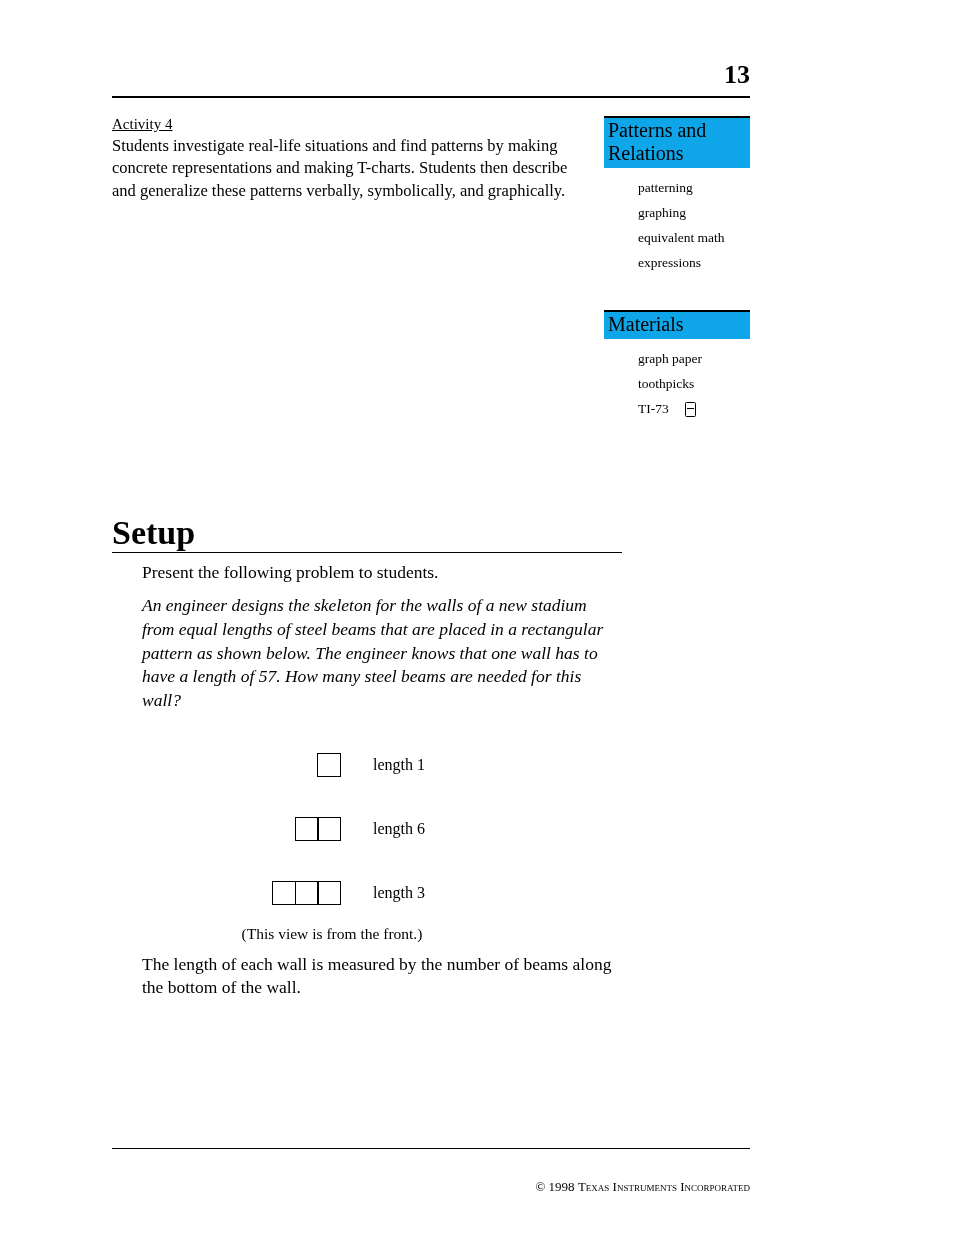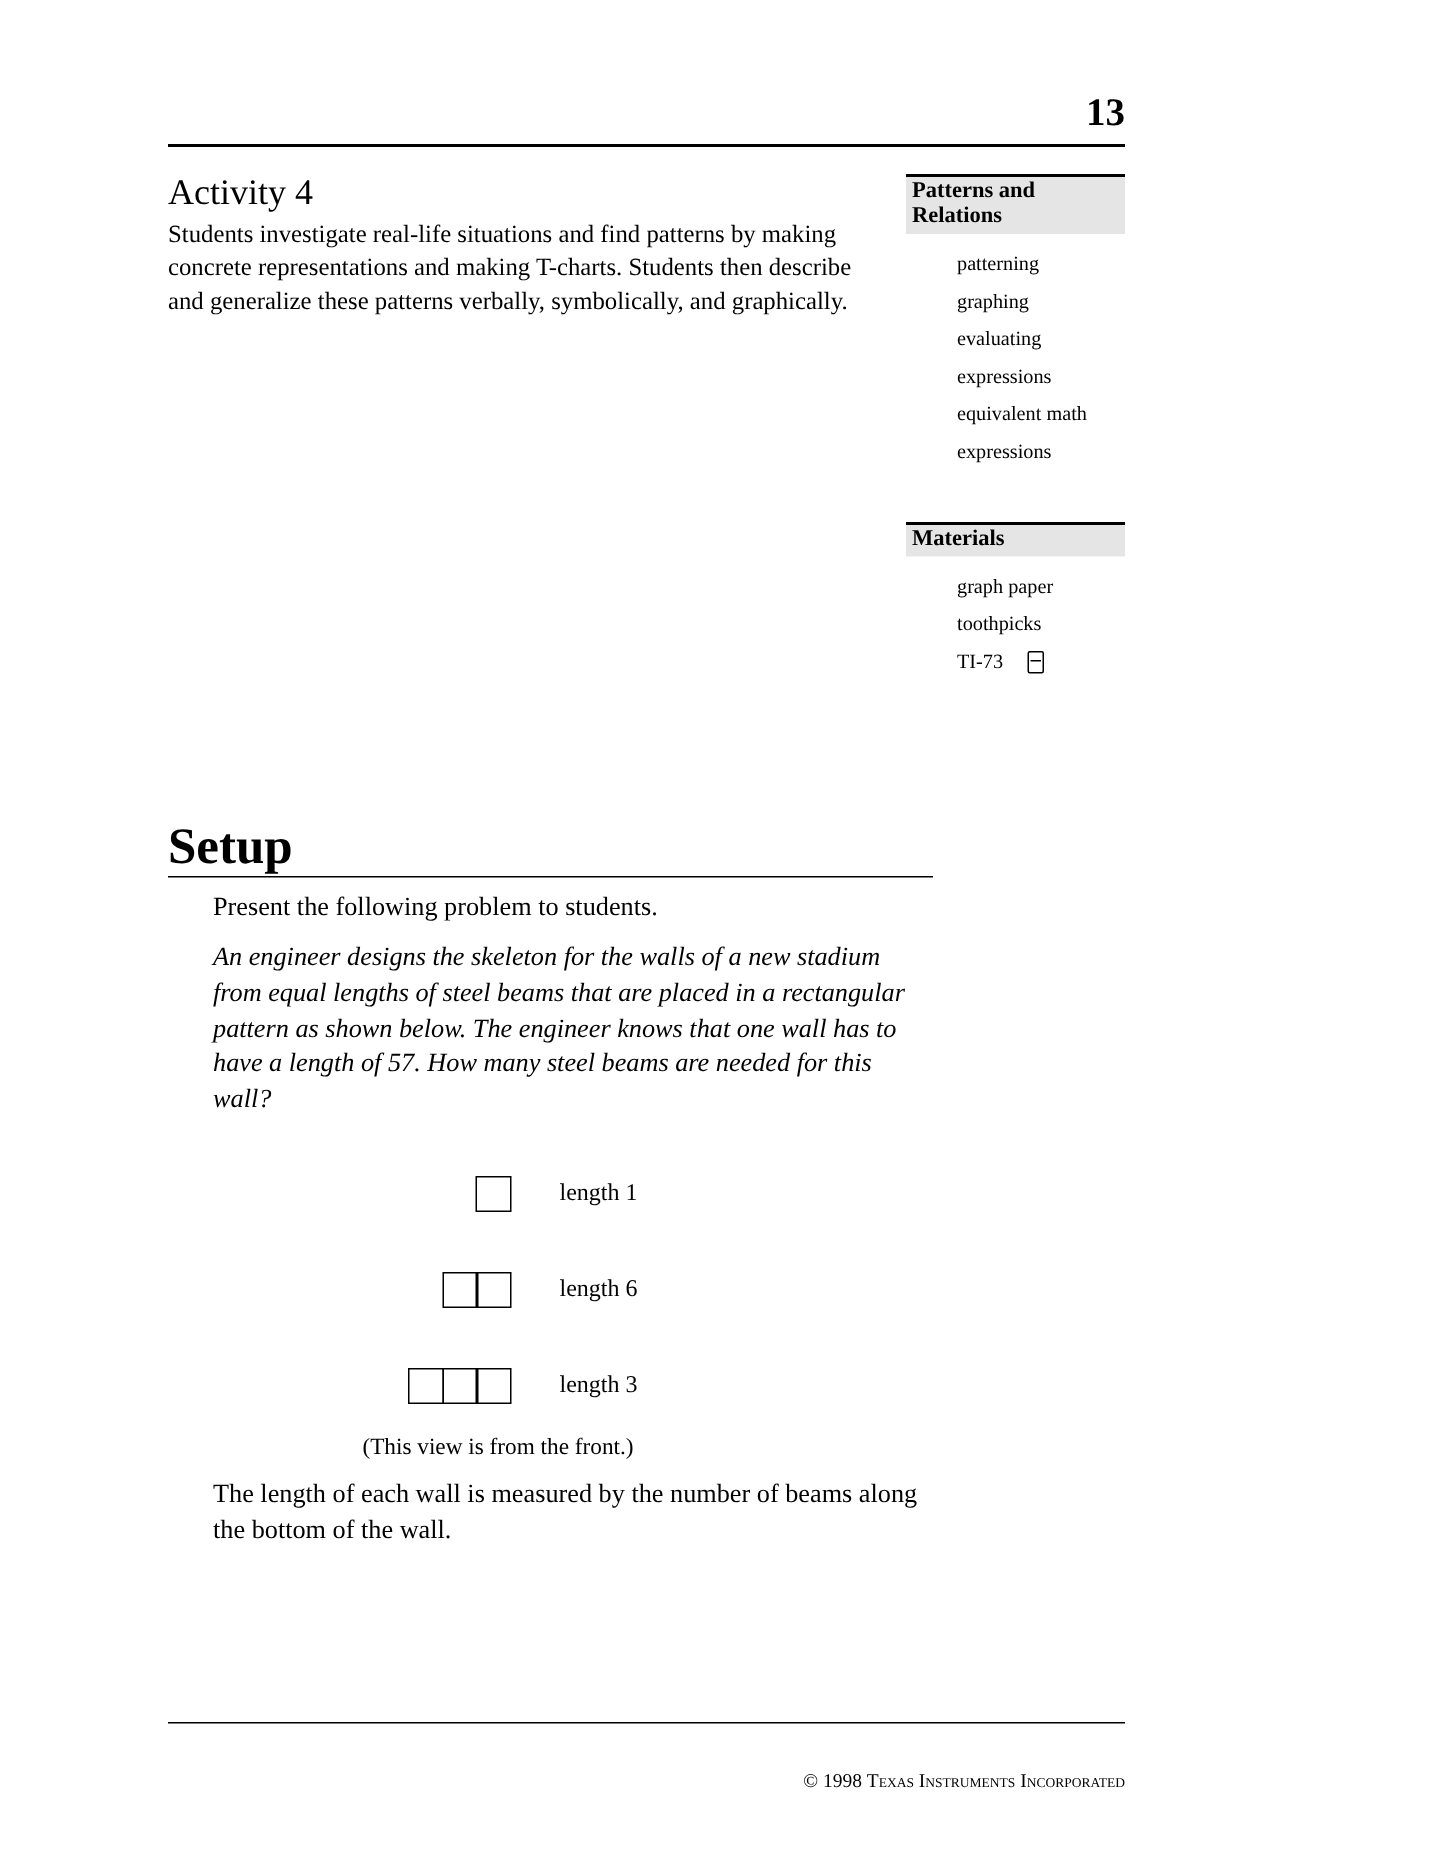--- a/index.html
+++ b/index.html
@@ -34,41 +34,42 @@
     gap: 24px;
   }
   .col-left {
     width: 468px;
   }
   .col-right {
     flex: 1;
   }
   .activity-label {
     font-family: Georgia, 'Times New Roman', serif;
-    font-size: 24px;
+    font-size: 15px;
     font-weight: normal;
     margin-bottom: 2px;
+    text-decoration: underline;
   }
   .activity-title {
     font-family: "Comic Sans MS", cursive;
     font-size: 34px;
     font-weight: bold;
     margin: 6px 0 36px 0;
   }
   .intro {
     font-family: "Comic Sans MS", cursive;
     font-size: 16.5px;
     line-height: 1.35;
   }
   .sidebar-head {
-    background: #e5e5e5;
+    background: #0ea5e9;
     border-top: 2px solid #000;
     font-family: "Comic Sans MS", cursive;
-    font-weight: bold;
-    font-size: 15px;
+    font-weight: normal;
+    font-size: 20px;
     padding: 1px 4px 3px 4px;
     margin-bottom: 8px;
   }
   .sidebar-list {
     list-style: none;
     padding: 0 0 0 34px;
     margin: 0 0 34px 0;
     font-family: "Comic Sans MS", cursive;
     font-size: 13.5px;
     line-height: 1.85;
@@ -179,21 +180,20 @@
     <div class="col-left">
       <div class="activity-label">Activity 4</div>
       <div class="intro">Students investigate real-life situations and find patterns by making concrete representations and making T-charts. Students then describe and generalize these patterns verbally, symbolically, and graphically.</div>
     </div>
 
     <div class="col-right">
       <div class="sidebar-head">Patterns and Relations</div>
       <ul class="sidebar-list">
         <li>patterning</li>
         <li>graphing</li>
-        <li>evaluating expressions</li>
         <li>equivalent math expressions</li>
       </ul>
 
       <div class="sidebar-head">Materials</div>
       <ul class="sidebar-list">
         <li>graph paper</li>
         <li>toothpicks</li>
         <li class="mat-row">
           <span>TI-73</span>
           <span class="calc-icon"></span>

